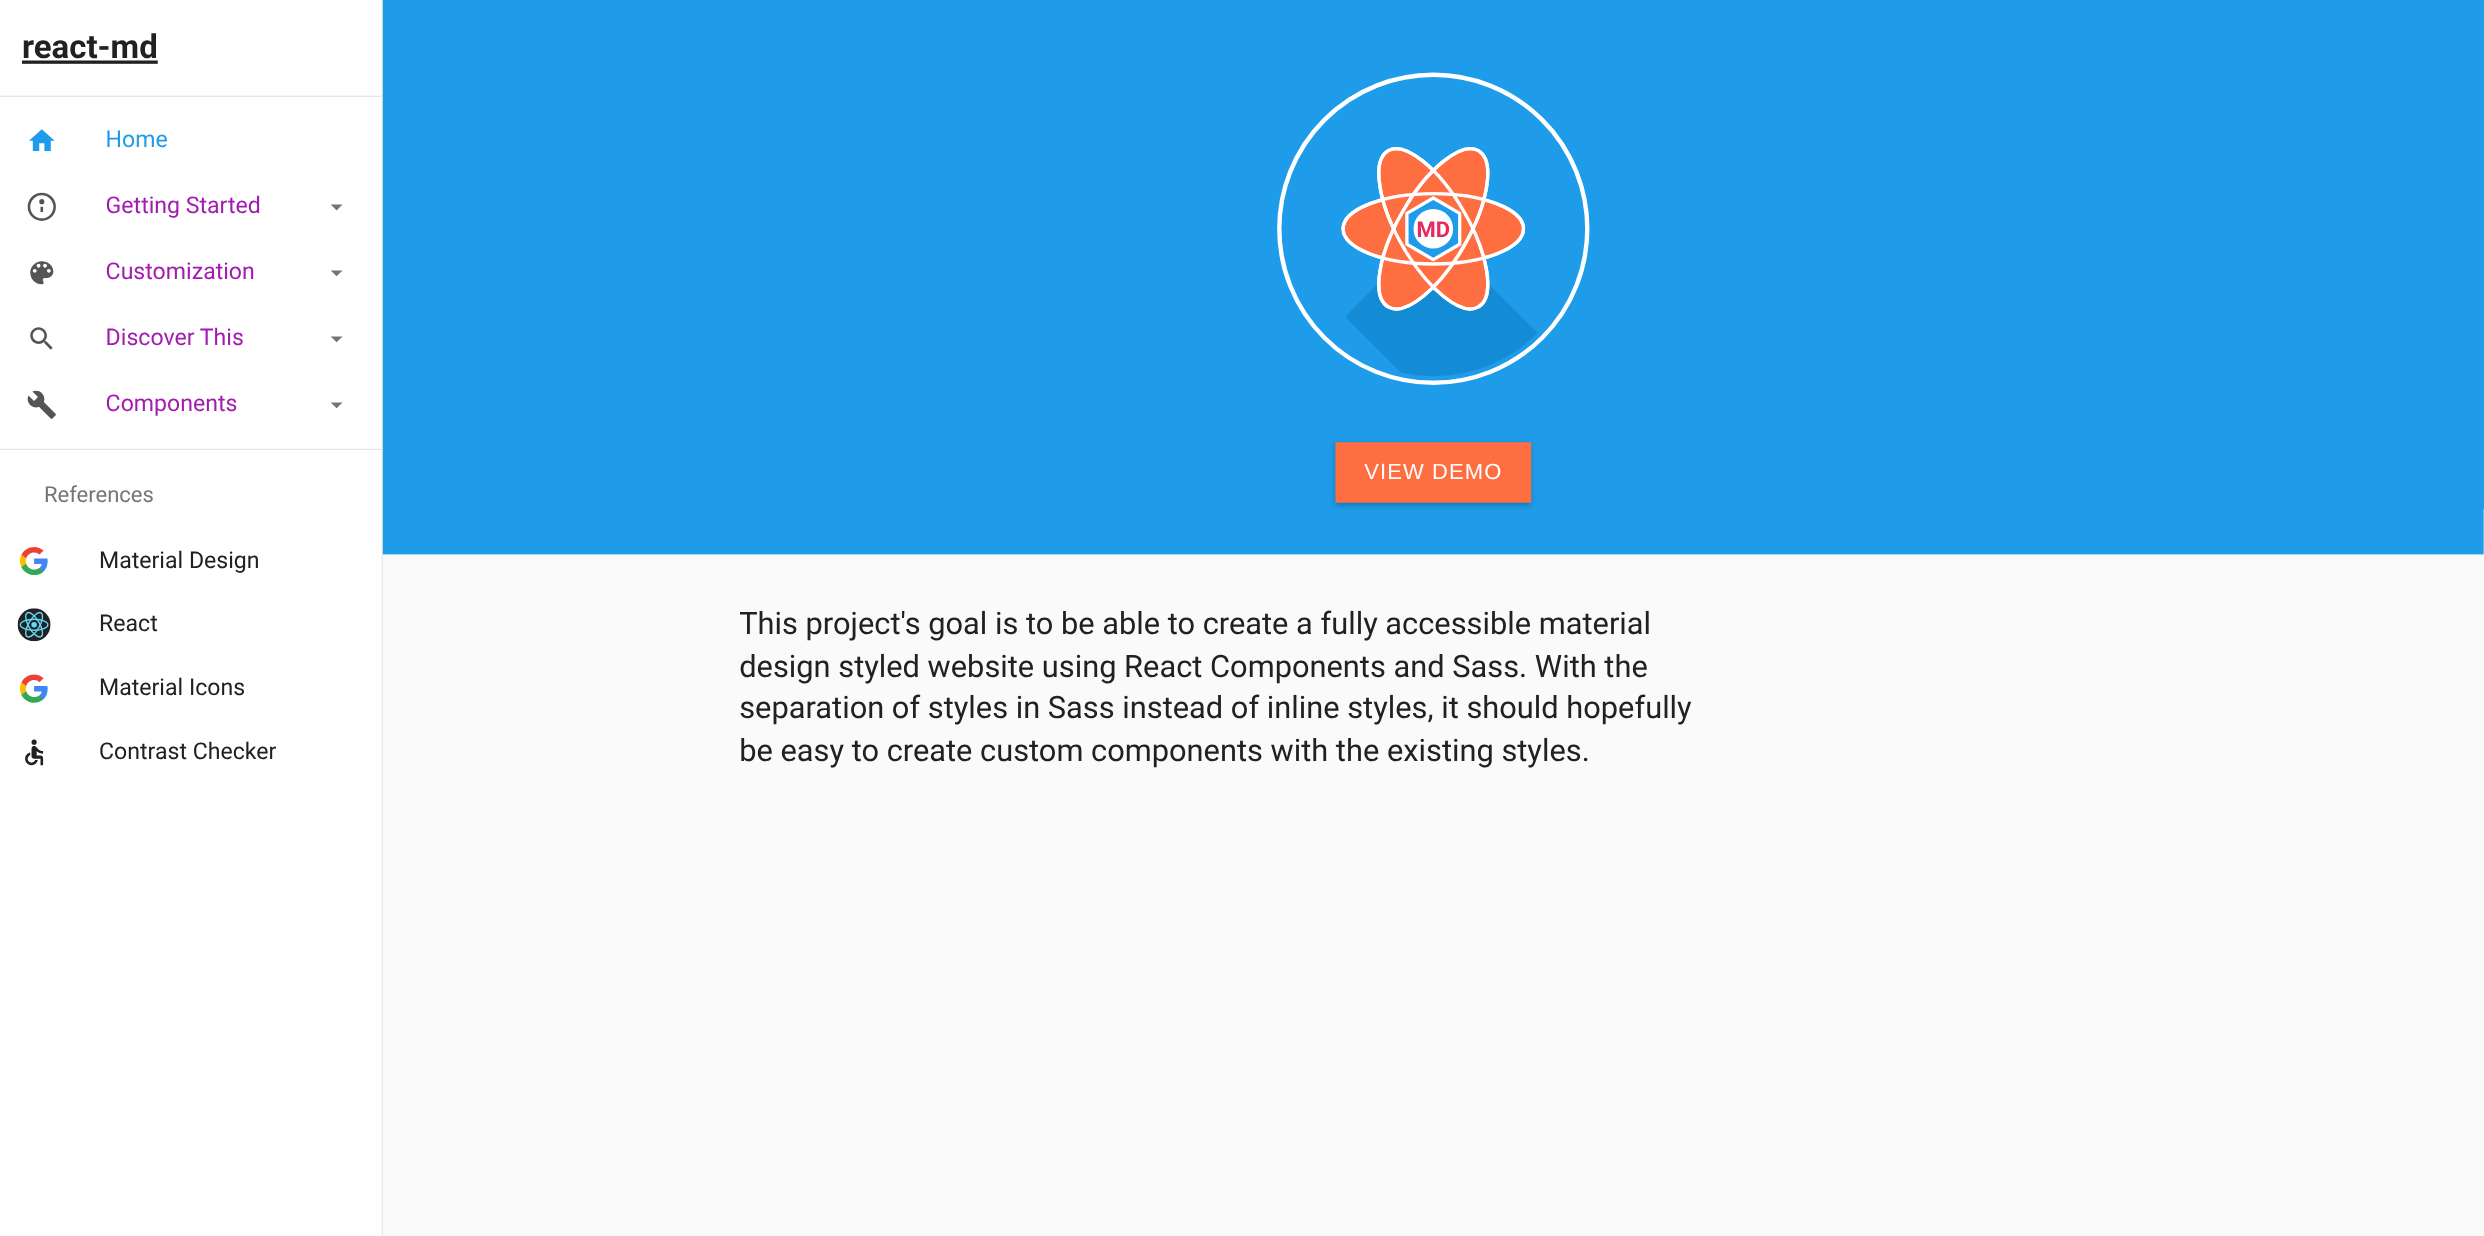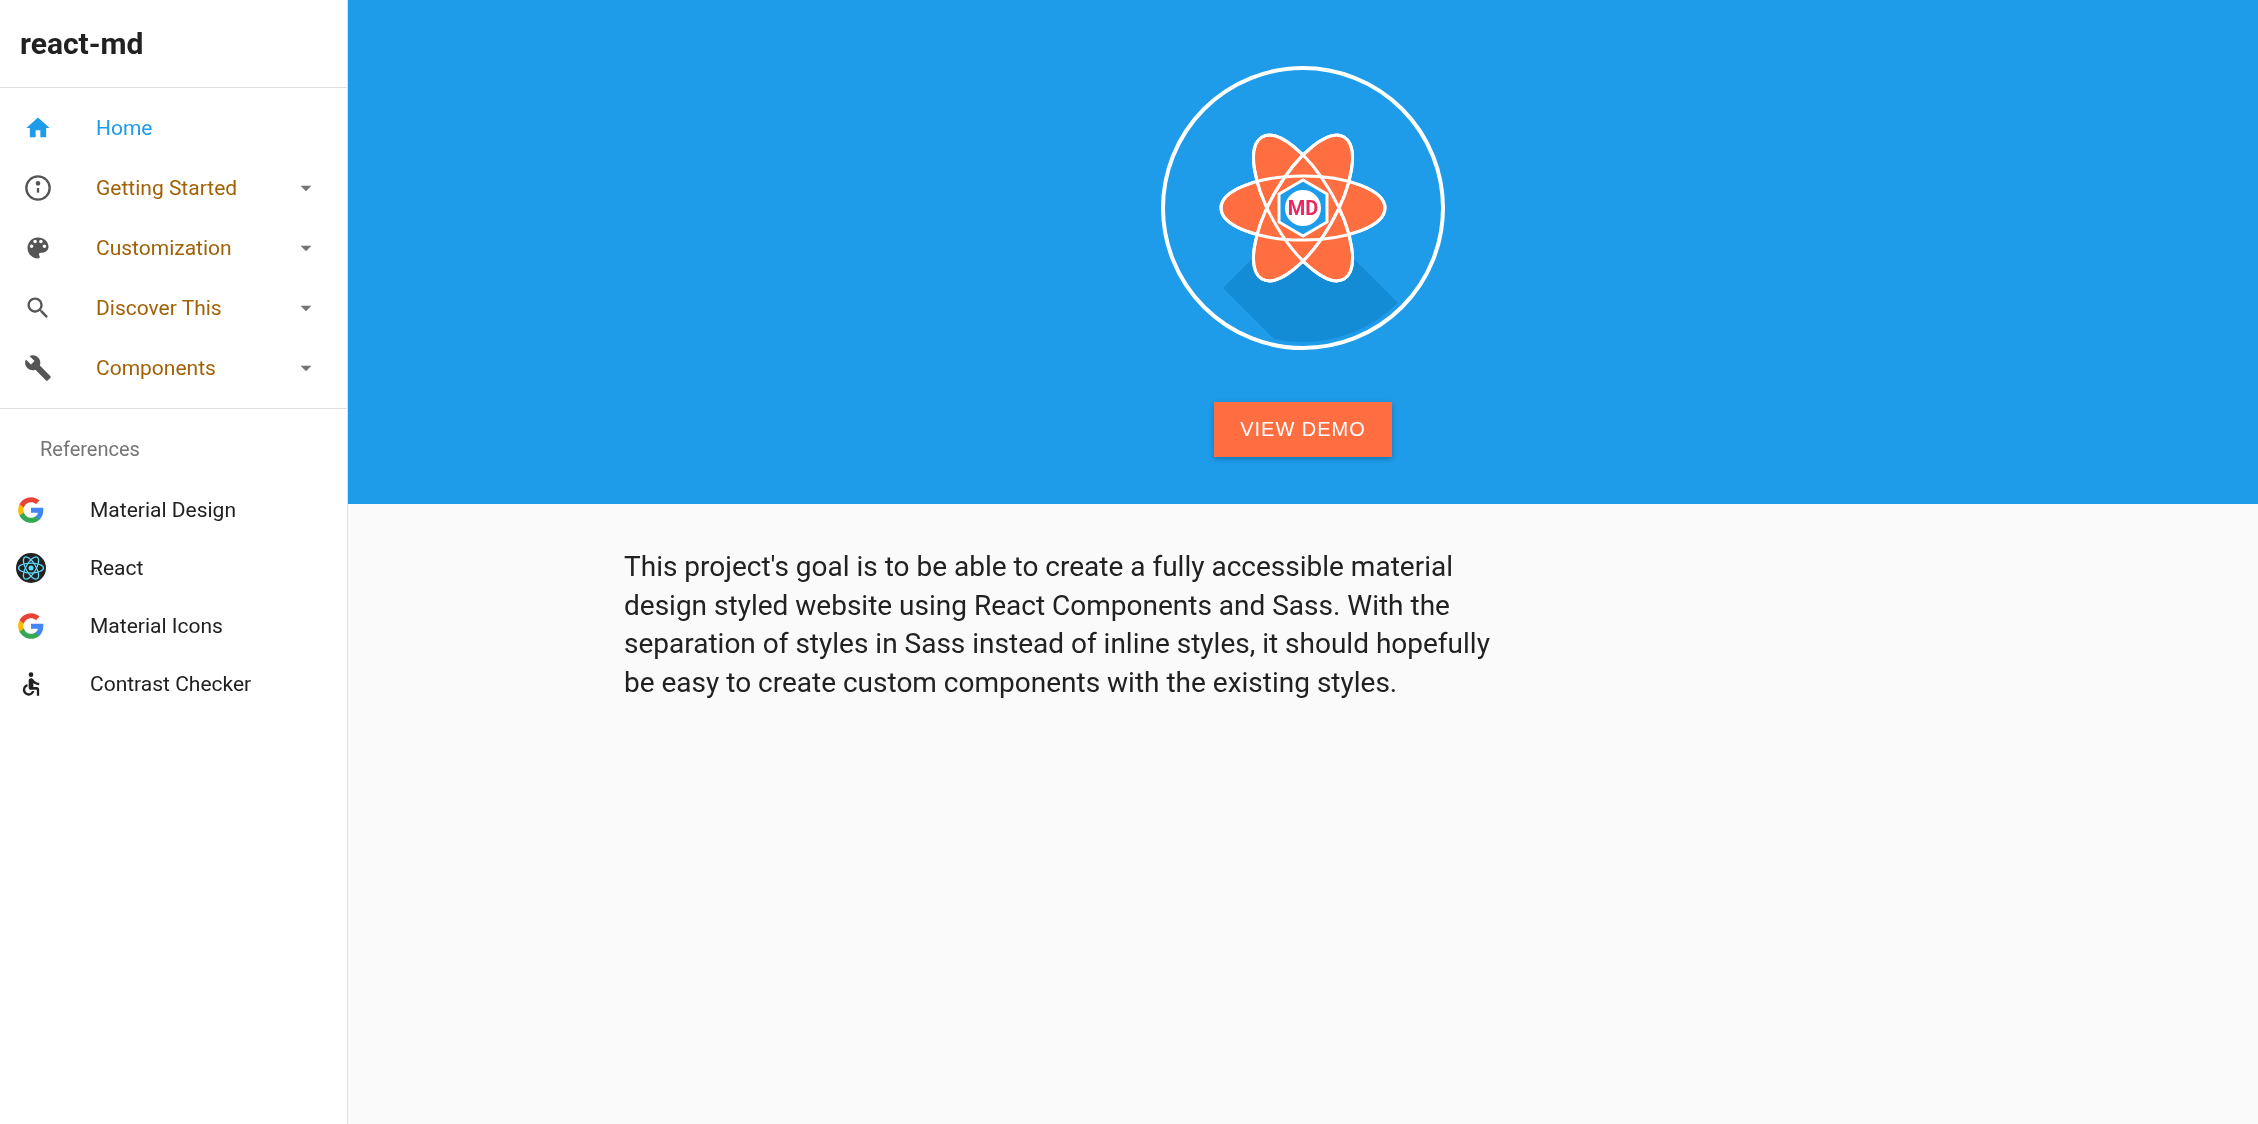--- a/index.html
+++ b/index.html
@@ -21,33 +21,34 @@
       border-right: 1px solid #e0e0e0;
       display: flex;
       flex-direction: column;
     }
     .sidebar-header {
       padding: 26px 20px 26px 20px;
       border-bottom: 1px solid #e0e0e0;
       font-size: 30px;
       font-weight: 700;
       color: #212121;
+      text-decoration: underline;
     }
     .nav-list {
       list-style: none;
       padding: 10px 8px;
       border-bottom: 1px solid #e0e0e0;
     }
     .nav-item {
       display: flex;
       align-items: center;
       padding: 16px 20px 16px 16px;
       cursor: pointer;
       font-size: 21px;
-      color: #a16207;
+      color: #a21caf;
       position: relative;
     }
     .nav-item.active {
       color: #1e9be9;
     }
     .nav-item.active .nav-icon {
       color: #1e9be9;
     }
     .nav-icon {
       width: 28px;
@@ -127,20 +128,21 @@
       box-shadow: 0 2px 5px rgba(0,0,0,0.25);
     }
     .content {
       padding: 44px 155px 40px 276px;
     }
     .content p {
       font-size: 28px;
       line-height: 1.38;
       color: #212121;
       max-width: 880px;
+      margin-left: 48px;
     }
   </style>
 </head>
 <body>
 
 <aside class="sidebar">
   <div class="sidebar-header">react-md</div>
 
   <ul class="nav-list">
     <li class="nav-item active">

